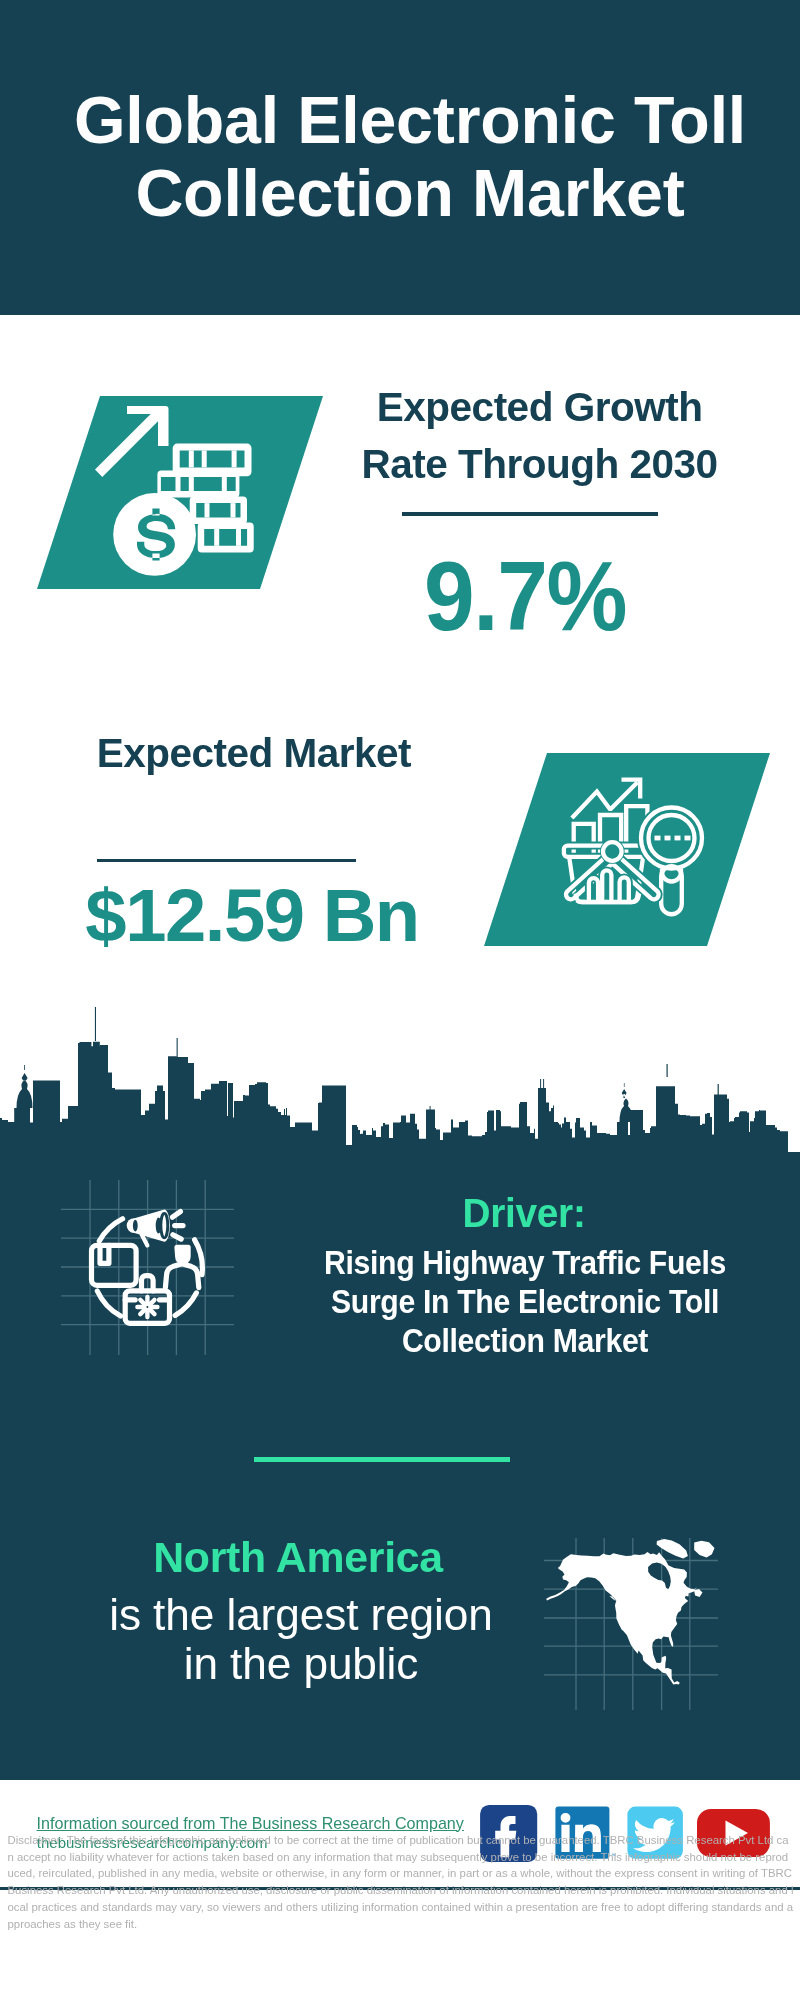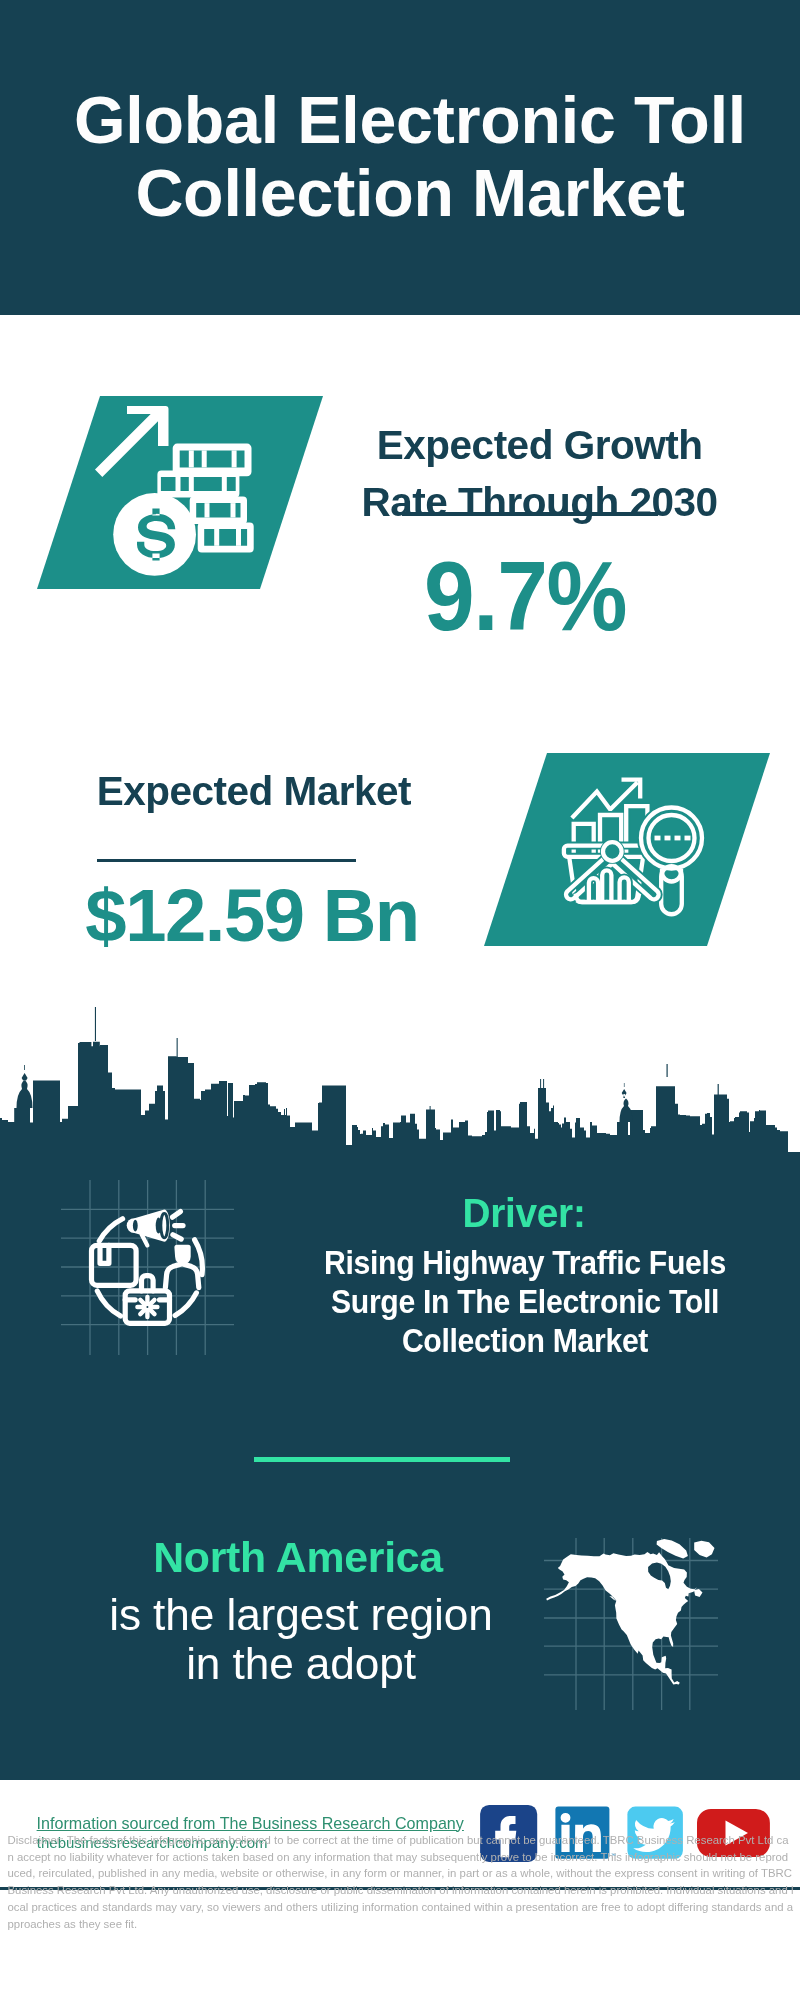--- a/index.html
+++ b/index.html
@@ -15,21 +15,21 @@
   
   .midwhite{position:absolute;left:0;top:315px;width:800px;height:825px;background:#fff;}
 
   
   .para{position:absolute;width:286px;height:193px;}
   .para svg{display:block;}
 
   .rule{position:absolute;height:3px;background:#164152;}
 
   .stat-title{position:absolute;text-align:center;color:#164152;font-weight:bold;
-    font-size:40.5px;line-height:56.6px;letter-spacing:-0.5px;margin-top:38px;}
+    font-size:40.5px;line-height:56.6px;letter-spacing:-0.5px;}
   .stat-val{position:absolute;text-align:center;color:#1d8f89;font-weight:bold;
     letter-spacing:-1.5px;}
 
   
   .dark{position:absolute;left:0;top:1152px;width:800px;height:628px;background:#164152;}
   .skyline{position:absolute;left:0;top:1000px;width:800px;height:160px;display:block;}
 
   .driver-label{position:absolute;text-align:center;color:#33e3a4;font-weight:bold;
     font-size:40px;line-height:40px;transform:scaleX(0.97);letter-spacing:-0.3px;}
   .driver-text{position:absolute;text-align:center;color:#fff;font-weight:bold;
@@ -289,21 +289,21 @@
   <div class="driver-text" style="left:275px;top:1243px;width:500px;">
     <div>Rising Highway Traffic Fuels</div>
     <div>Surge In The Electronic Toll</div>
     <div>Collection Market</div>
   </div>
   <div class="midrule" style="left:253.8px;top:1457px;width:256.2px;height:4.7px;"></div>
 
   <div class="region-name" style="left:47.6px;top:1536px;width:500px;">North America</div>
   <div class="region-sub" style="left:51px;top:1590px;width:500px;">
     <div>is the largest region</div>
-    <div>in the adopt</div>
+    <div>in the public</div>
   </div>
   <svg class="map-icon" width="200" height="190" viewBox="0 0 200 190" style="position:absolute;left:540px;top:1522px;">
     <g stroke="#466f7e" stroke-width="1.3" fill="none">
       <path d="M36,16 V188"></path>
         <path d="M64.2,16 V188"></path>
         <path d="M92.8,16 V188"></path>
         <path d="M121.6,16 V188"></path>
         <path d="M149.8,16 V188"></path>
       <path d="M4,38.5 H178"></path>
         <path d="M4,67.1 H178"></path>

